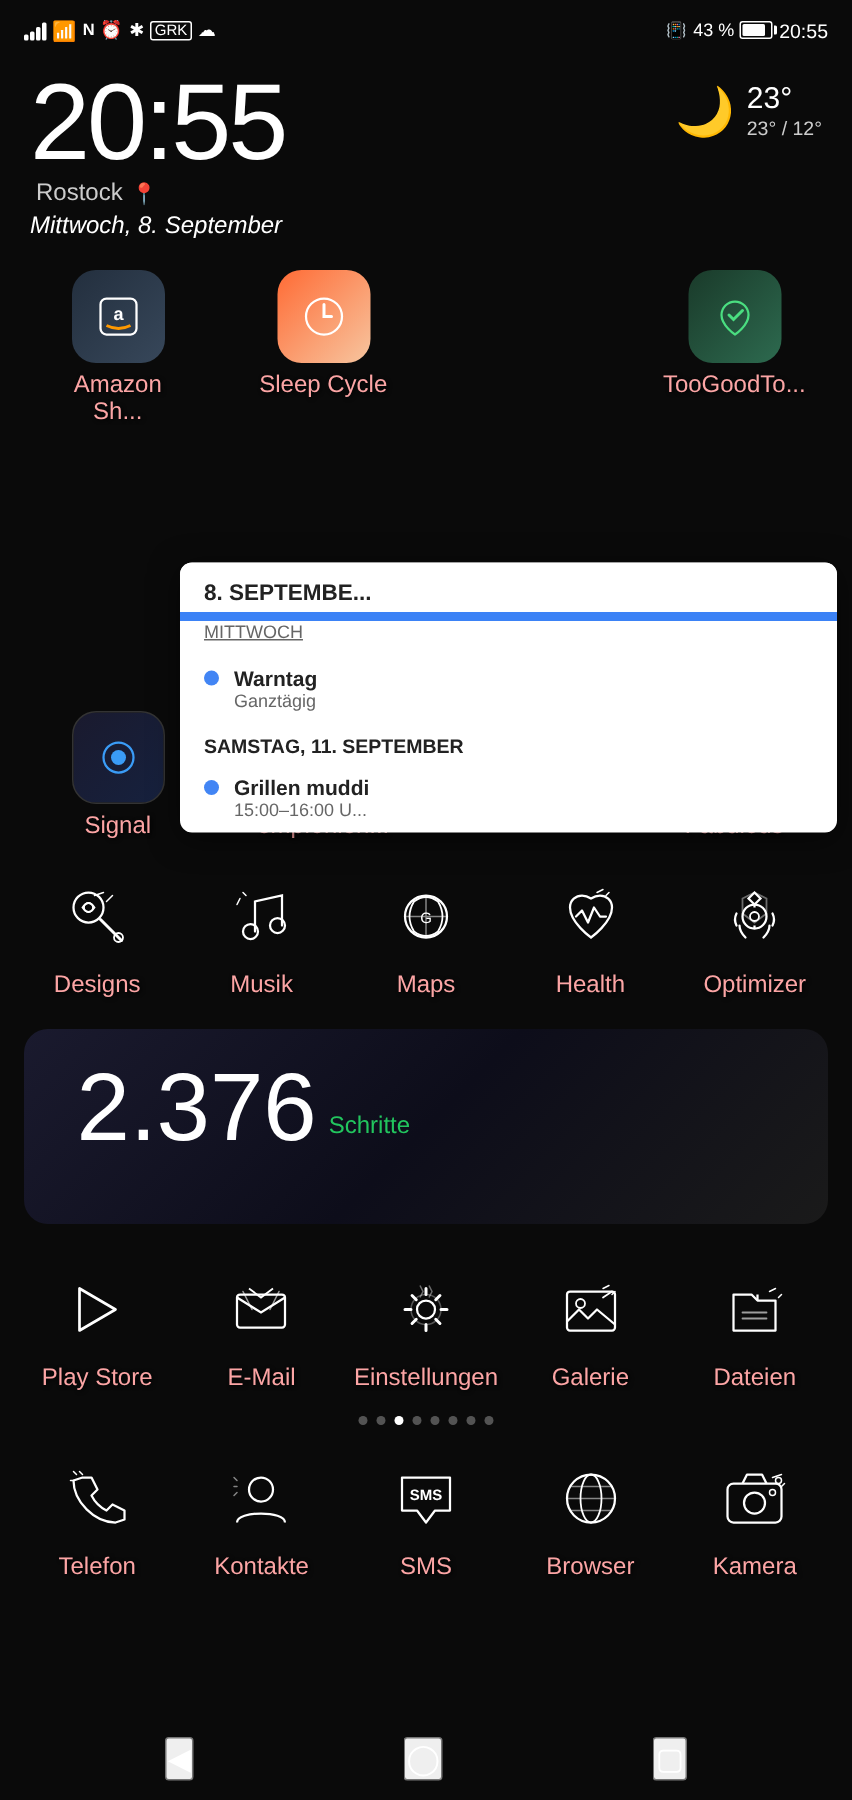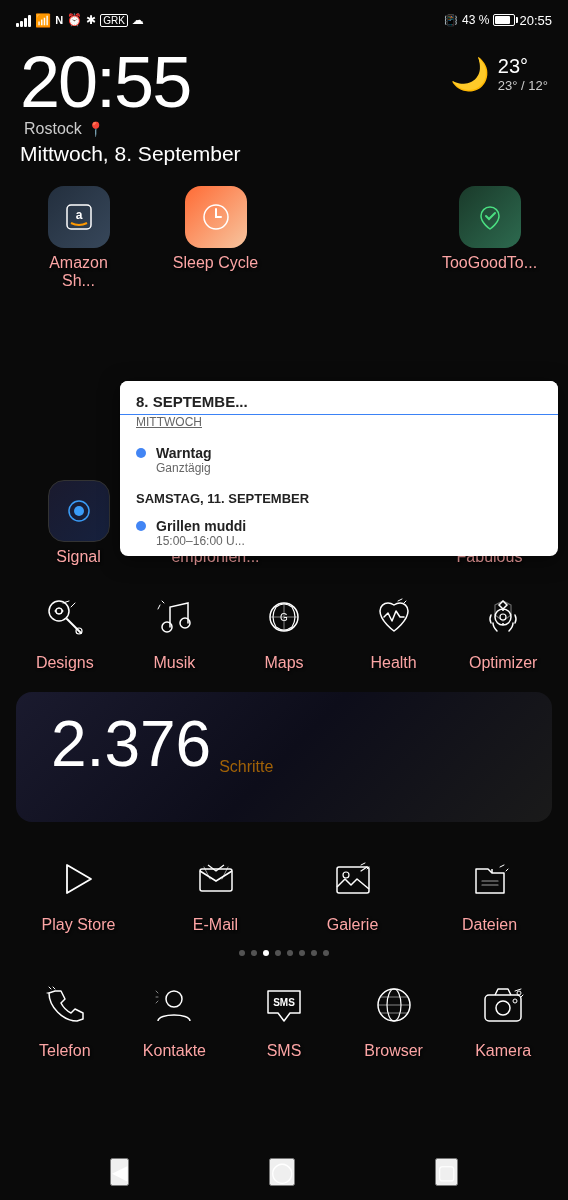--- a/index.html
+++ b/index.html
@@ -110,23 +110,24 @@
     }
     .temp-main {
       font-size: 20px;
       font-weight: 300;
     }
     .temp-range {
       font-size: 13px;
       color: #ccc;
     }
     .date-display {
-      font-size: 21px;
+      font-size: 16px;
       padding: 4px 20px 0;
       font-weight: 300;
+      font-style: italic;
     }
 
     
     .app-grid {
       display: flex;
       justify-content: space-around;
       padding: 20px 10px 10px;
     }
     .app-item {
       display: flex;
@@ -170,21 +171,21 @@
       z-index: 100;
       overflow: hidden;
       box-shadow: 0 4px 20px rgba(0,0,0,0.5);
     }
     .cal-header {
       background: white;
       padding: 12px 16px 4px;
       font-size: 15px;
       font-weight: 700;
       color: #222;
-      border-bottom: 1px solid #3b82f6;
+      border-bottom: 6px solid #3b82f6;
     }
     .cal-day-label {
       font-size: 12px;
       color: #666;
       font-weight: 400;
       padding: 0 16px 8px;
       text-decoration: underline;
     }
     .cal-event {
       display: flex;
@@ -239,21 +240,22 @@
     }
     .steps-number {
       font-size: 64px;
       font-weight: 200;
       line-height: 1;
       color: white;
       margin-left: 15px;
     }
     .steps-label {
       font-size: 16px;
-      color: #a16207;
+      color: #22c55e;
+      margin-bottom: 10px;
       margin-left: 8px;
       text-align: right;
     }
     .widget-stats {
       position: absolute;
       right: 20px;
       top: 25px;
       text-align: right;
     }
     .stat-item {
@@ -561,20 +563,31 @@
         <path d="M6 14 L22 24 L38 14" stroke="white" fill="none" stroke-width="1.5"></path>
         <path d="M16 22 L10 10 M28 22 L34 10" stroke="white" stroke-width="1" stroke-linecap="round" opacity="0.6"></path>
         <path d="M14 8 L22 14 L30 8" stroke="white" fill="none" stroke-width="1.2"></path>
       </svg>
     </div>
     <span class="app-label">E-Mail</span>
   </div>
   <div class="app-item">
     <div class="app-icon-outline">
       <svg class="app-svg" viewBox="0 0 44 44">
+        <circle cx="22" cy="22" r="6" stroke="white" fill="none" stroke-width="1.5"></circle>
+        <path d="M22 8 L22 12 M22 32 L22 36 M8 22 L12 22 M32 22 L36 22 M12.7 12.7 L15.5 15.5 M28.5 28.5 L31.3 31.3 M31.3 12.7 L28.5 15.5 M15.5 28.5 L12.7 31.3" stroke="white" stroke-width="2" stroke-linecap="round"></path>
+        <path d="M18 6 L20 10 L18 14 M24 6 L26 10 L24 14" stroke="white" stroke-width="1" opacity="0.4"></path>
+        <circle cx="22" cy="22" r="10" stroke="white" fill="none" stroke-width="1" opacity="0.3"></circle>
+      </svg>
+    </div>
+    <span class="app-label">Einstellungen</span>
+  </div>
+  <div class="app-item">
+    <div class="app-icon-outline">
+      <svg class="app-svg" viewBox="0 0 44 44">
         <rect x="6" y="10" width="32" height="26" rx="2" stroke="white" fill="none" stroke-width="1.5"></rect>
         <circle cx="15" cy="18" r="3" stroke="white" fill="none" stroke-width="1.2"></circle>
         <path d="M6 30 L14 22 L20 28 L26 22 L38 32" stroke="white" fill="none" stroke-width="1.5" stroke-linejoin="round"></path>
         <path d="M30 8 L34 6 M36 12 L38 10" stroke="white" stroke-width="1" stroke-linecap="round"></path>
         <path d="M30 14 L36 10" stroke="white" stroke-width="1.2" stroke-linecap="round"></path>
       </svg>
     </div>
     <span class="app-label">Galerie</span>
   </div>
   <div class="app-item">

